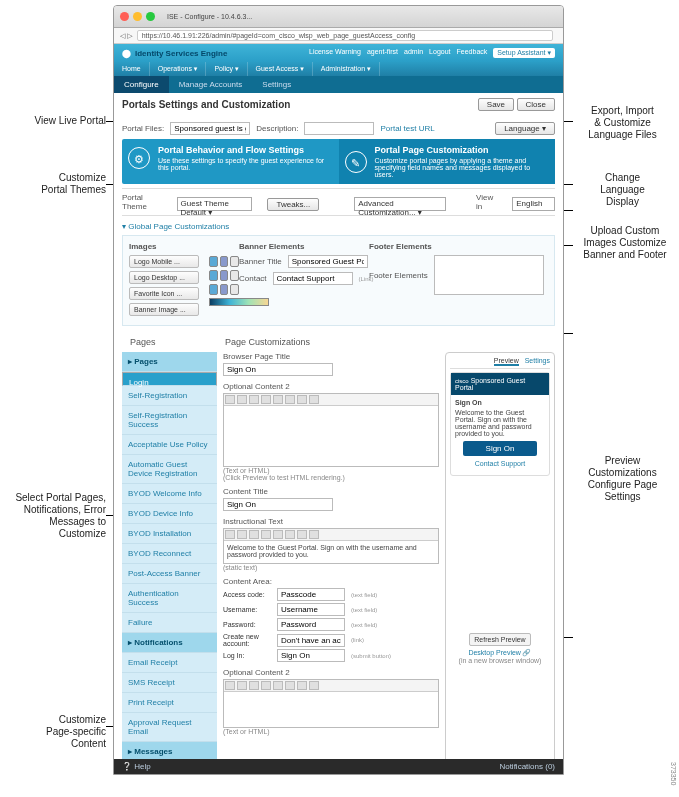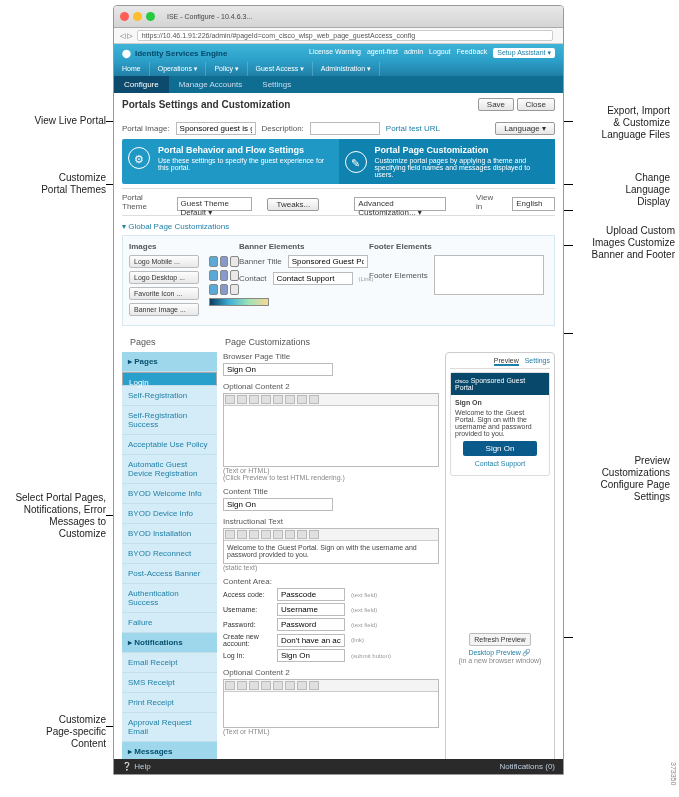--- a/index.html
+++ b/index.html
@@ -1,19 +1,19 @@
 <!DOCTYPE html>
 <html><head>
 <meta charset="utf-8">
 <style>
 *{box-sizing:border-box;margin:0;padding:0;font-family:Arial,Helvetica,sans-serif}
 body{background:#fff;font-size:9px;color:#333;width:679px}
 .wrap{position:relative;width:679px;height:797px}
 .callout{position:absolute;font-size:10px;color:#222;line-height:1.2;text-align:right;white-space:pre-line}
-.callout.r{text-align:right}
+.callout.r{text-align:center}
 .arrow-l{position:absolute;height:1px;background:#000}
 .arrow-l::after{content:"";position:absolute;right:-1px;top:-3px;border:3px solid transparent;border-left-color:#000}
 .arrow-r{position:absolute;height:1px;background:#000}
 .arrow-r::after{content:"";position:absolute;left:-1px;top:-3px;border:3px solid transparent;border-right-color:#000}
 .browser{position:absolute;left:113px;top:5px;width:451px;height:770px;border:1px solid #999;border-radius:4px 4px 0 0;background:#fff;overflow:hidden}
 .bchrome{height:22px;background:linear-gradient(#e8e8e8,#d4d4d4);border-bottom:1px solid #aaa;display:flex;align-items:center;padding:0 6px;gap:4px}
 .dot{width:9px;height:9px;border-radius:50%}
 .d1{background:#ff5f56}.d2{background:#ffbd2e}.d3{background:#27c93f}
 .url{height:16px;background:#f7f7f7;border-bottom:1px solid #ccc;display:flex;align-items:center;padding:0 6px;font-size:7px;color:#555}
 .urlbox{flex:1;background:#fff;border:1px solid #ccc;border-radius:2px;padding:1px 4px;margin:0 4px;overflow:hidden;white-space:nowrap}
@@ -165,21 +165,21 @@
   <div class="content">
     <div style="display:flex;justify-content:space-between;align-items:flex-start">
       <h3>Portals Settings and Customization</h3>
       <div>
         <span class="btn">Save</span>
         <span class="btn">Close</span>
       </div>
     </div>
 
     <div class="row" style="margin-top:6px">
-      <span class="lbl">Portal Image:</span>
+      <span class="lbl">Portal Files:</span>
       <input class="inp" style="width: 80px;" value="Sponsored guest is guide">
       <span class="lbl">Description:</span>
       <input class="inp" style="width: 70px;">
       <a class="link">Portal test URL</a>
       <span style="flex:1"></span>
       <span class="btn">Language ▾</span>
     </div>
 
     <div class="banner">
       <div class="half">

